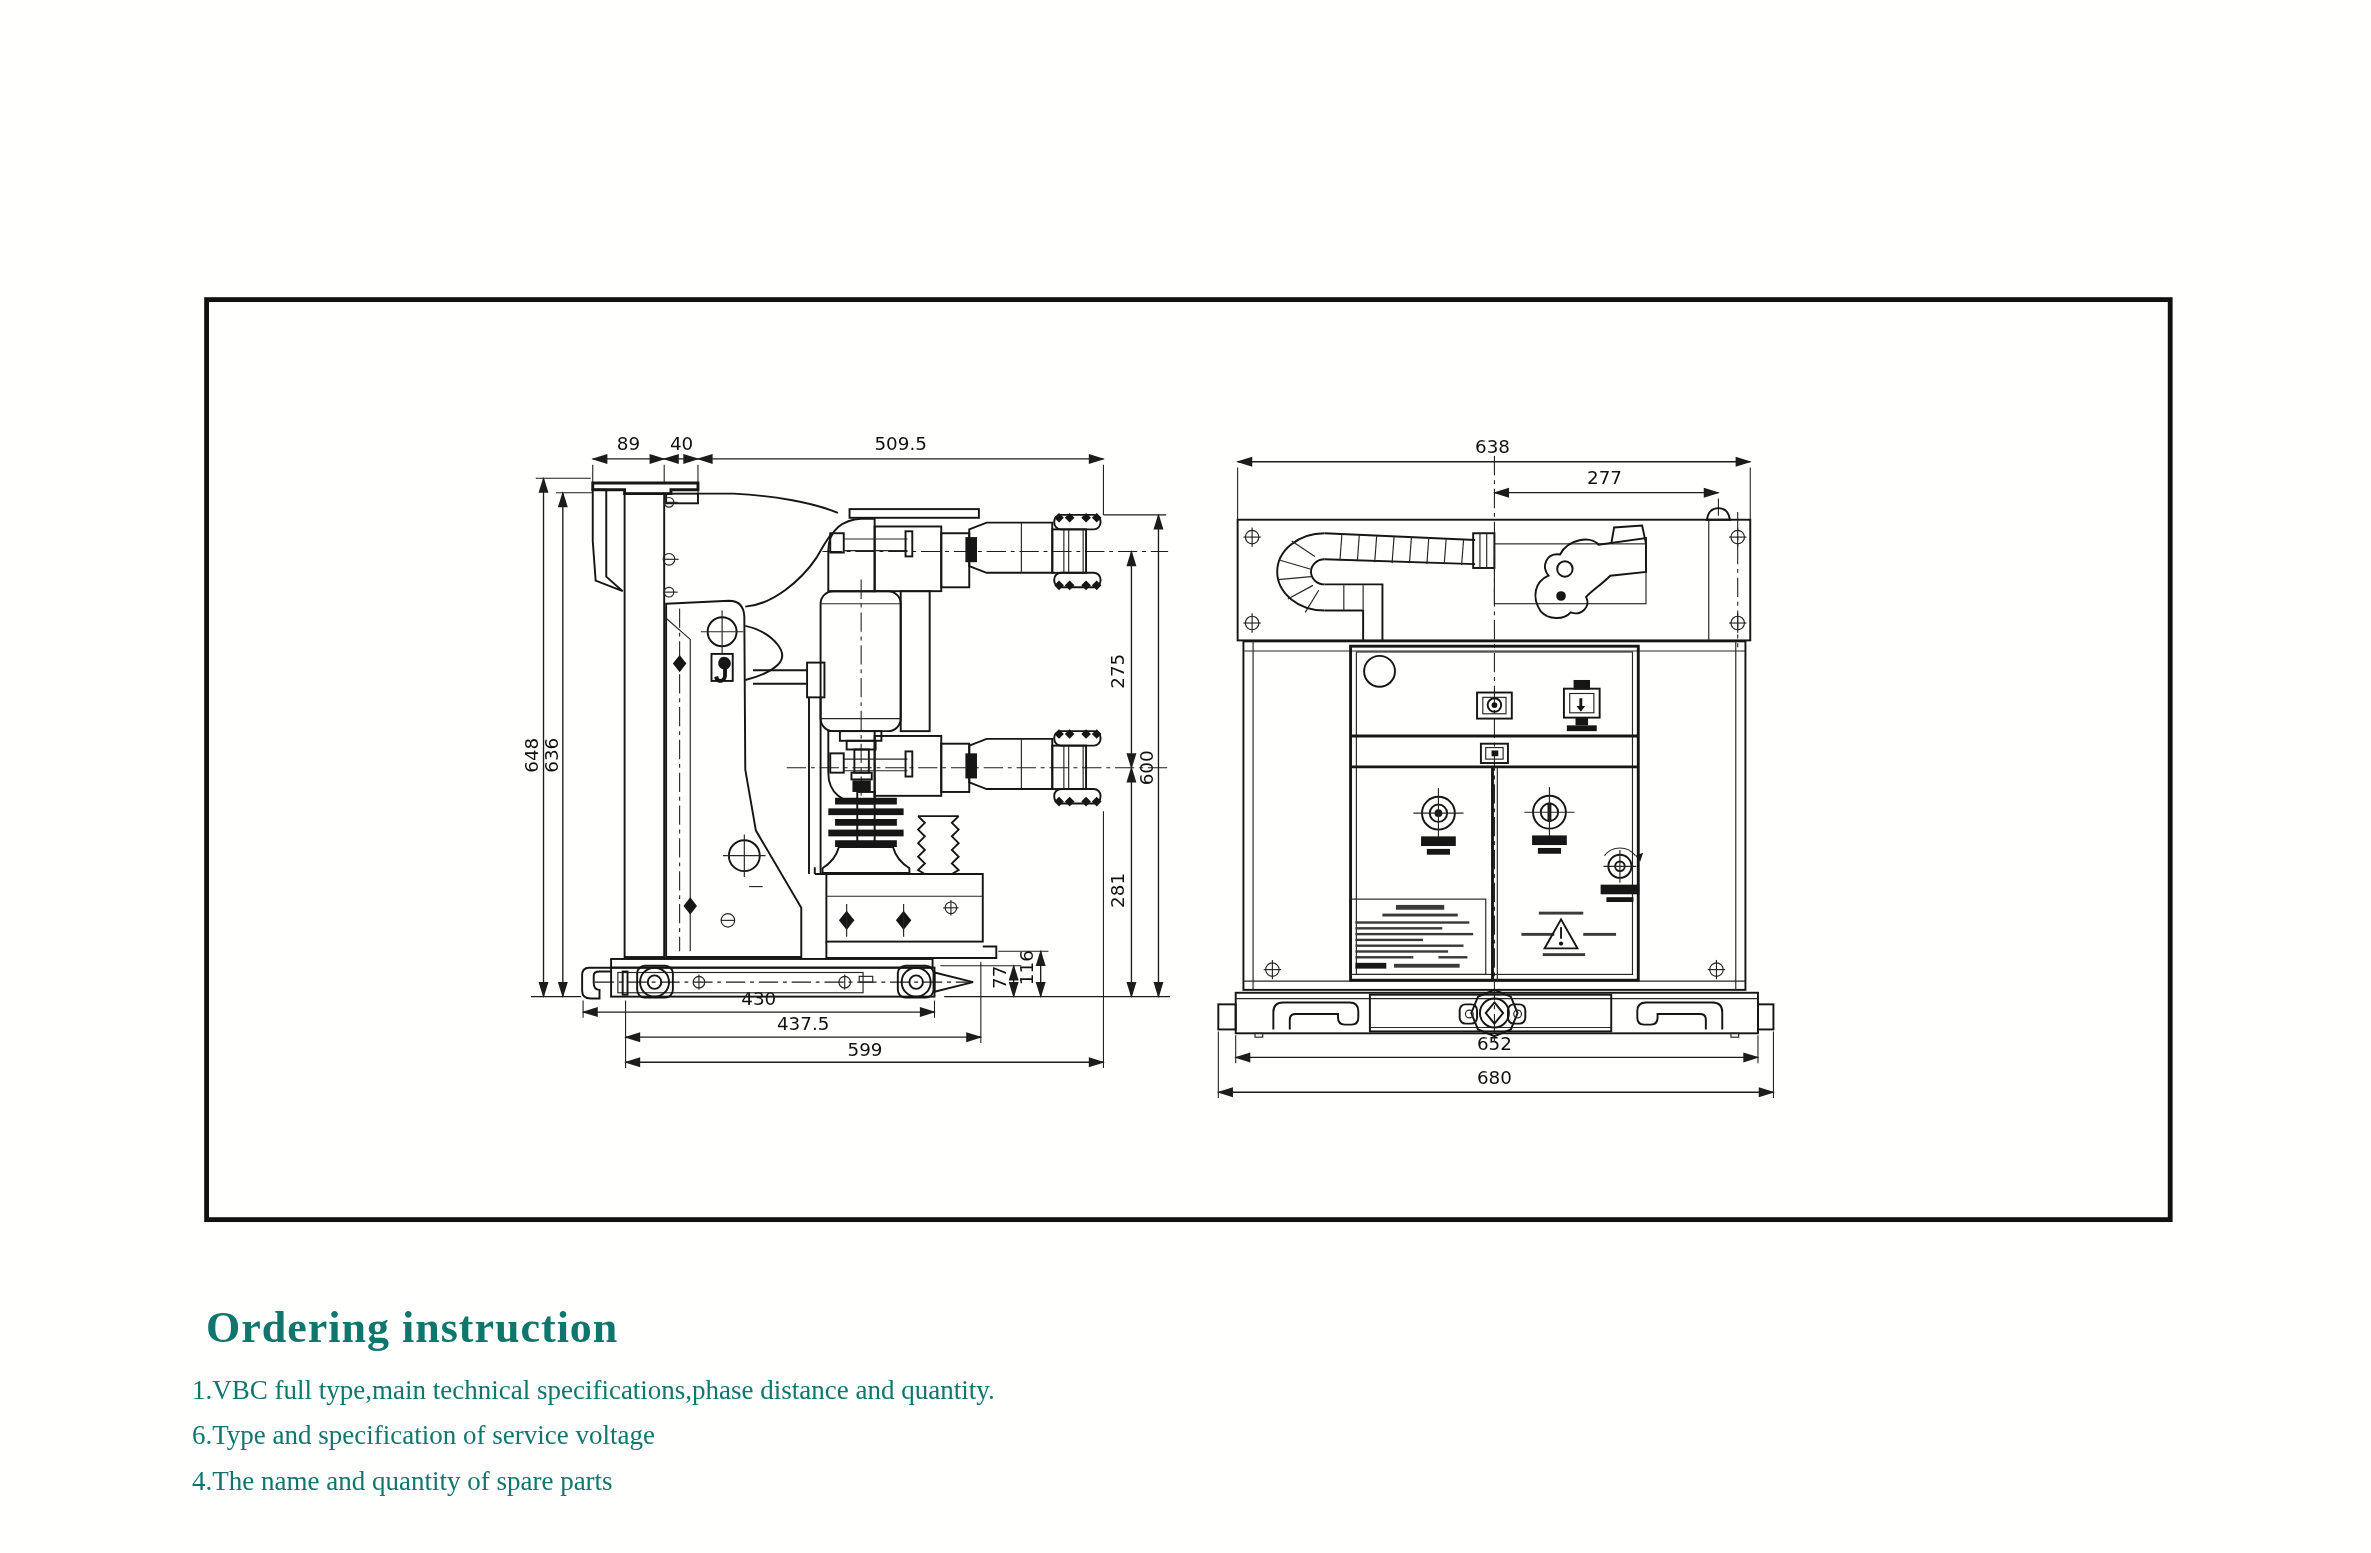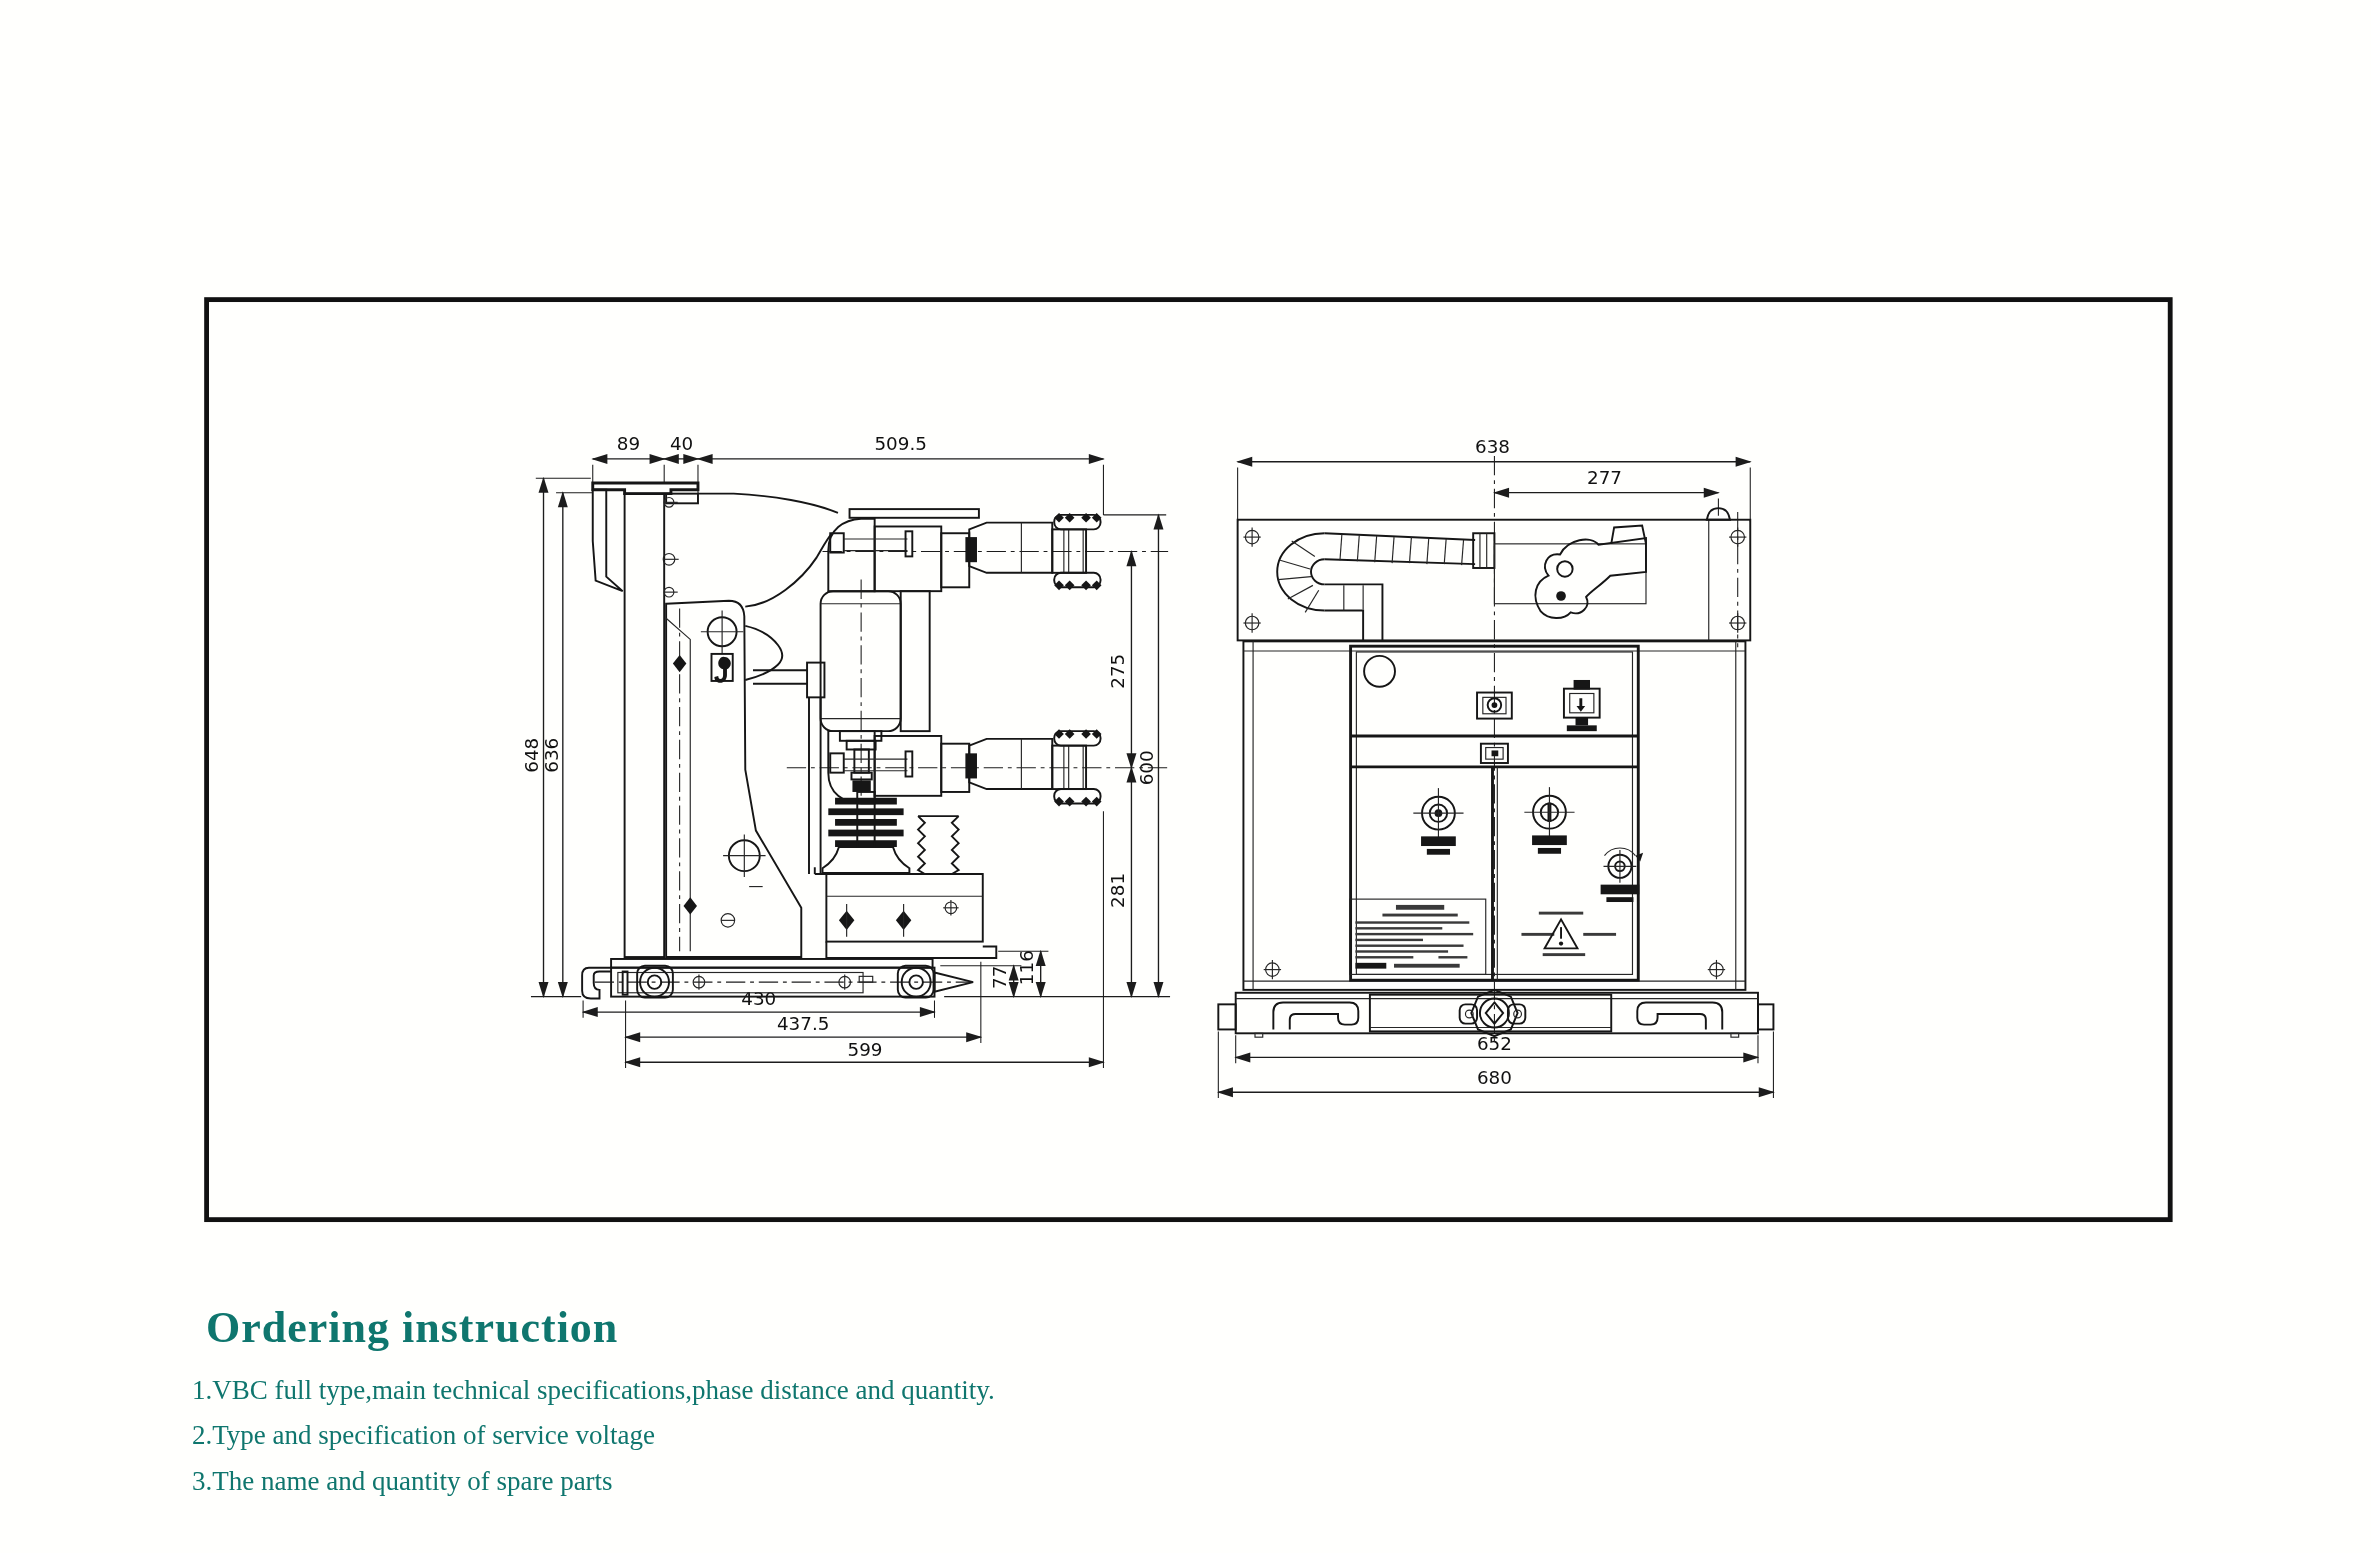--- a/index.html
+++ b/index.html
@@ -495,17 +495,17 @@
         <circle class="tn" cx="1572" cy="1050" r="4"></circle>
       </g>
       <rect class="tn" x="1300" y="1070" width="8" height="4"></rect>
       <rect class="tn" x="1793" y="1070" width="8" height="4"></rect>
     </g>
   </g>
 </svg>
 
 <h1 class="heading">Ordering instruction</h1>
 <div class="order-item oi1">1.VBC full type,main technical specifications,phase distance and quantity.</div>
-<div class="order-item oi2">2.Type and specification of service voltage</div>
-<div class="order-item oi3">3.The name and quantity of spare parts</div>
+<div class="order-item oi2">6.Type and specification of service voltage</div>
+<div class="order-item oi3">4.The name and quantity of spare parts</div>
 
 </div>
 
 
 </body></html>

